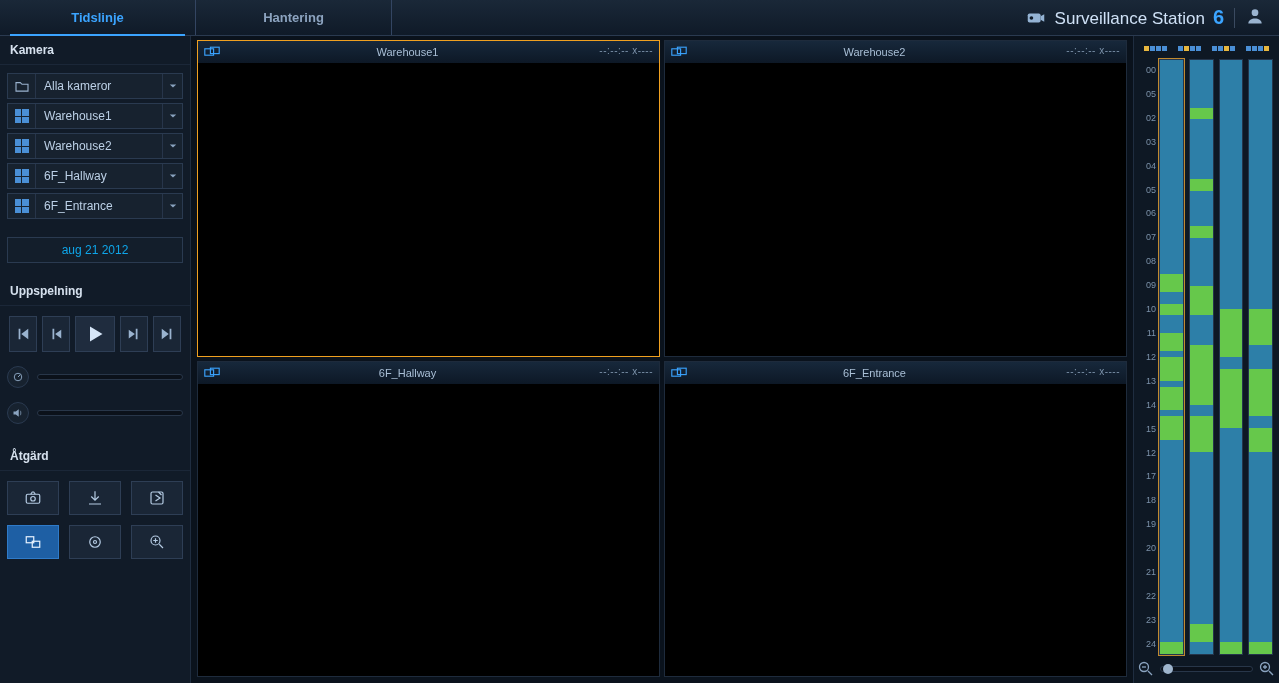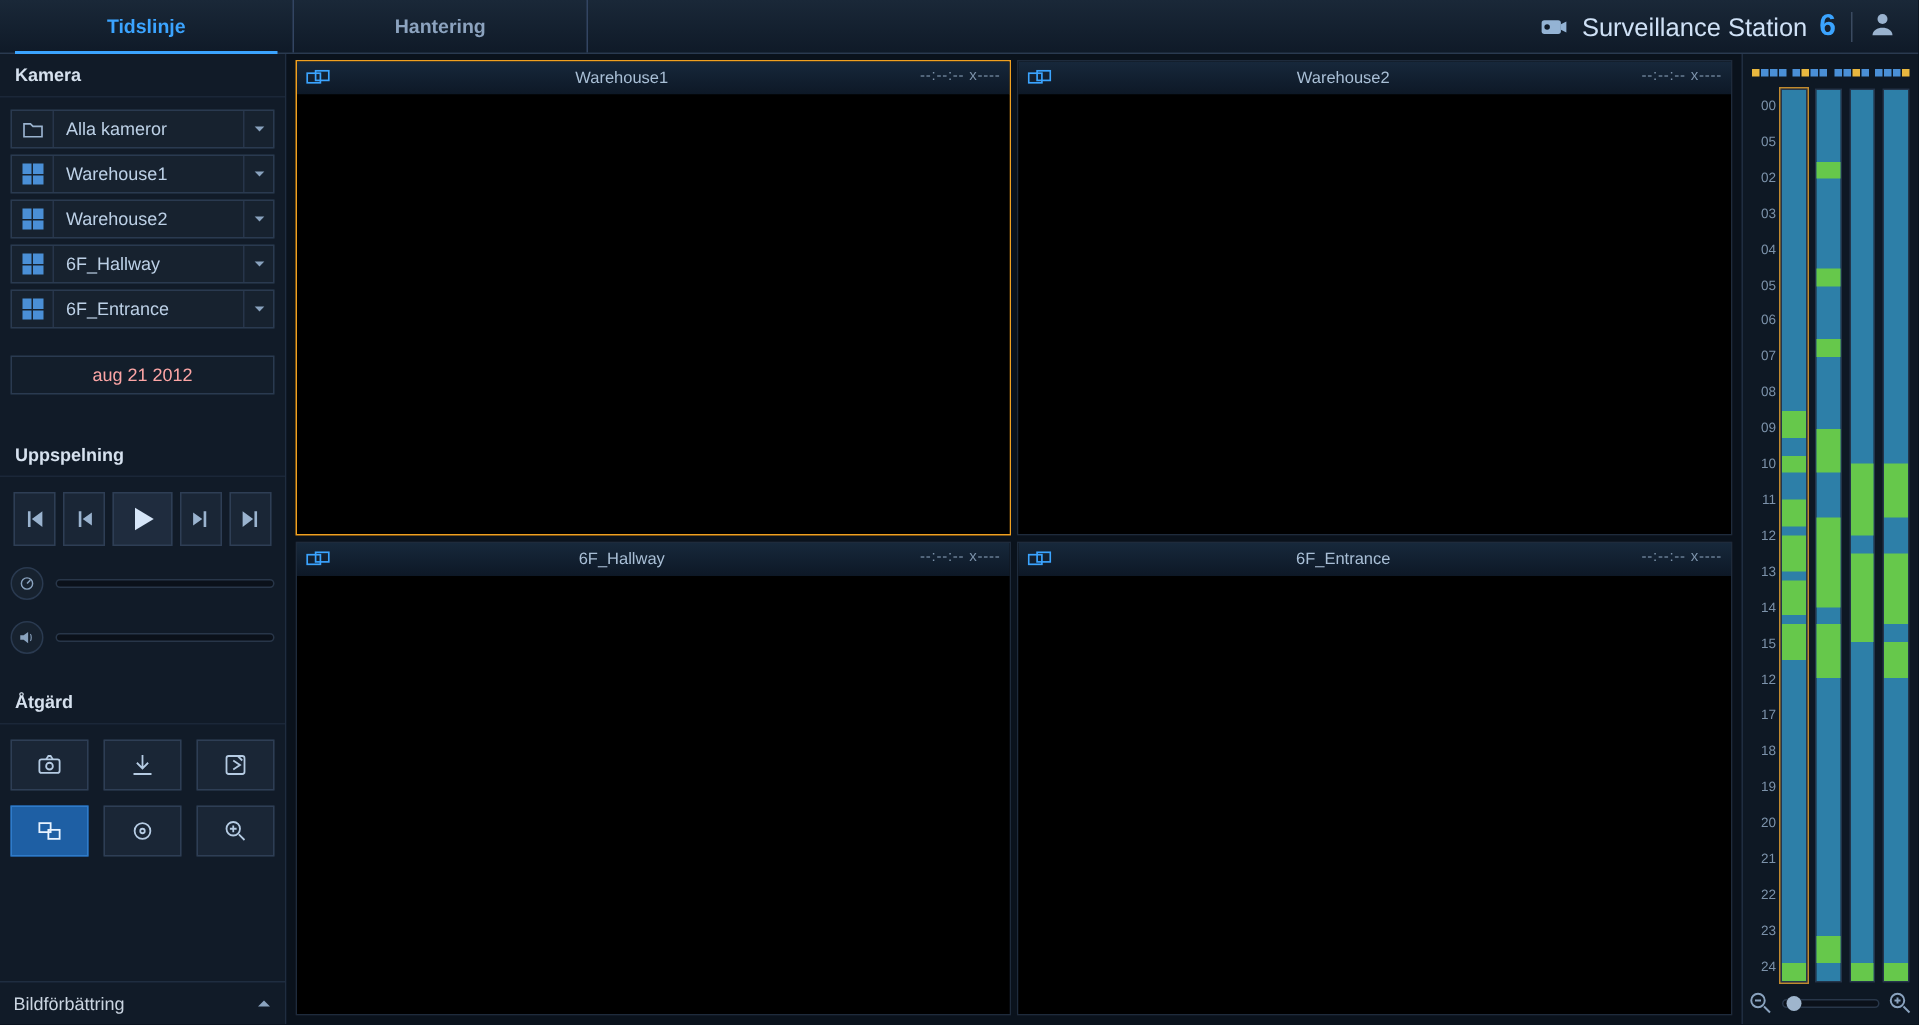--- a/index.html
+++ b/index.html
@@ -22,21 +22,21 @@
 .main { flex: 1; display: flex; overflow: hidden; }
 
 
 .sidebar { width: 191px; background: #111b28; border-right: 1px solid #1f2d40; display: flex; flex-direction: column; overflow: hidden; }
 .section-header { padding: 7px 10px; font-weight: bold; color: #d6e1ee; font-size: 12px; border-bottom: 1px solid #1b2738; }
 .camera-list { padding: 8px 7px; display: flex; flex-direction: column; gap: 4px; }
 .camera-row { height: 26px; background: #17222f; border: 1px solid #2a3a50; display: flex; align-items: center; cursor: pointer; }
 .camera-row .ic { width: 28px; display: flex; align-items: center; justify-content: center; border-right: 1px solid #27354a; height: 100%; }
 .camera-row .lbl { flex: 1; padding-left: 8px; color: #bcd0e6; }
 .camera-row .chev { width: 20px; display: flex; align-items: center; justify-content: center; border-left: 1px solid #27354a; height: 100%; }
-.date-btn { margin: 10px 7px 12px; height: 26px; background: #131e2b; border: 1px solid #2a3a50; display: flex; align-items: center; justify-content: center; cursor: pointer; color: #fca5a5; }
+.date-btn { margin: 10px 7px 0; height: 26px; background: #131e2b; border: 1px solid #2a3a50; display: flex; align-items: center; justify-content: center; cursor: pointer; color: #0ea5e9; }
 
 .playback { padding: 10px 7px; }
 .transport { display: flex; gap: 5px; justify-content: center; }
 .transport .btn { width: 28px; height: 36px; background: #1a2636; border: 1px solid #2e3e55; display: flex; align-items: center; justify-content: center; cursor: pointer; }
 .transport .btn.play { width: 40px; background: #1f2c3e; }
 .transport svg { width: 14px; height: 14px; fill: #9ab3cf; }
 .transport .btn.play svg { width: 20px; height: 20px; fill: #d6e6f8; }
 .slider-row { display: flex; align-items: center; gap: 8px; margin-top: 14px; }
 .slider-row .sic { width: 22px; height: 22px; display: flex; align-items: center; justify-content: center; background: #17222f; border: 1px solid #2a3a50; border-radius: 11px; }
 .slider-row .strack { flex: 1; height: 6px; background: #0b111a; border: 1px solid #283649; border-radius: 3px; }
@@ -56,21 +56,21 @@
 .pane { background: #000; border: 1px solid #1e2b3c; display: flex; flex-direction: column; position: relative; }
 .pane.sel { border: 1px solid #f0a020; }
 .pane-head { height: 22px; background: linear-gradient(#17283b, #0d1826); display: flex; align-items: center; color: #a9bfd6; font-size: 11px; }
 .pane-head .pic { width: 28px; display: flex; align-items: center; justify-content: center; }
 .pane-head .pic svg { width: 16px; height: 12px; stroke: #3ba4ff; fill: none; stroke-width: 1.4; }
 .pane-head .ptitle { flex: 1; text-align: center; padding-right: 70px; }
 .pane-head .ptime { position: absolute; right: 6px; top: 4px; color: #7c92aa; font-size: 10px; letter-spacing: 0.5px; }
 .pane-body { flex: 1; background: #000; }
 
 
-.rightbar { width: 118px; background: #0e1824; border-left: 1px solid #1f2d40; display: flex; flex-direction: column; padding: 8px 4px 6px 4px; }
+.rightbar { width: 146px; background: #0e1824; border-left: 1px solid #1f2d40; display: flex; flex-direction: column; padding: 8px 4px 6px 4px; }
 .rb-icons { display: flex; justify-content: space-around; margin-bottom: 6px; }
 .rb-icons .it { display: flex; gap: 1px; cursor: pointer; padding: 2px; }
 .rb-icons .sq { width: 5px; height: 5px; }
 .rb-icons .sq.y { background: #e8b73f; }
 .rb-icons .sq.b { background: #4a8fd6; }
 .timeline { flex: 1; display: flex; gap: 3px; padding: 0 2px; }
 .hour-col { width: 16px; display: flex; flex-direction: column; justify-content: space-between; }
 .hour-lbl { font-size: 9px; color: #7c92aa; text-align: right; height: 22px; line-height: 22px; }
 .tracks { flex: 1; display: flex; gap: 5px; }
 .track { flex: 1; background: #0a1019; border: 1px solid #24354b; position: relative; }
@@ -285,26 +285,20 @@
         </div>
       <div class="action-btn">
           <svg viewBox="0 0 24 24">
             <circle cx="10" cy="10" r="6"></circle>
             <path d="M15 15l5 5M7 10h6M10 7v6"></path>
           </svg>
         </div>
     </div>
 
     <div class="spacer"></div>
-    <div class="enhance-header">
-      <span>Bildförbättring</span>
-      <svg viewBox="0 0 10 10">
-          <path d="M1 7l4-4 4 4z"></path>
-        </svg>
-    </div>
   </div>
 
   <div class="center" id="video-grid">
       <div class="pane sel">
         <div class="pane-head">
           <div class="pic">
             <svg viewBox="0 0 20 14">
               <rect x="1" y="3" width="11" height="8"></rect>
               <rect x="8" y="1" width="11" height="8"></rect>
             </svg>

